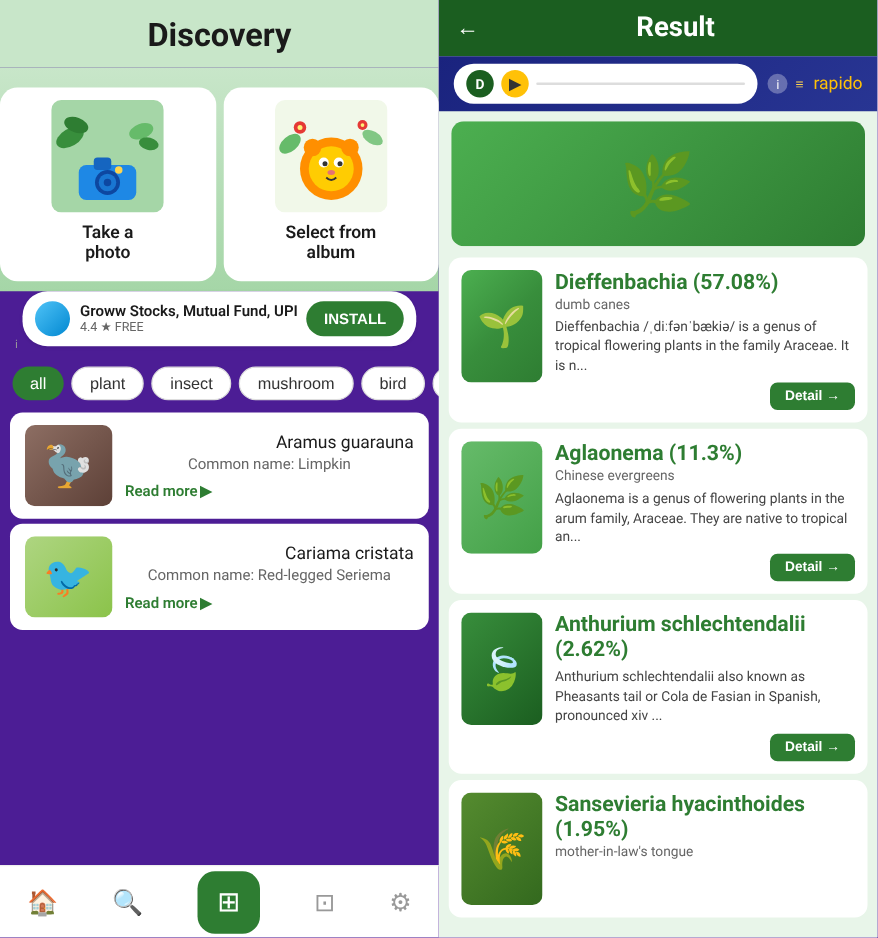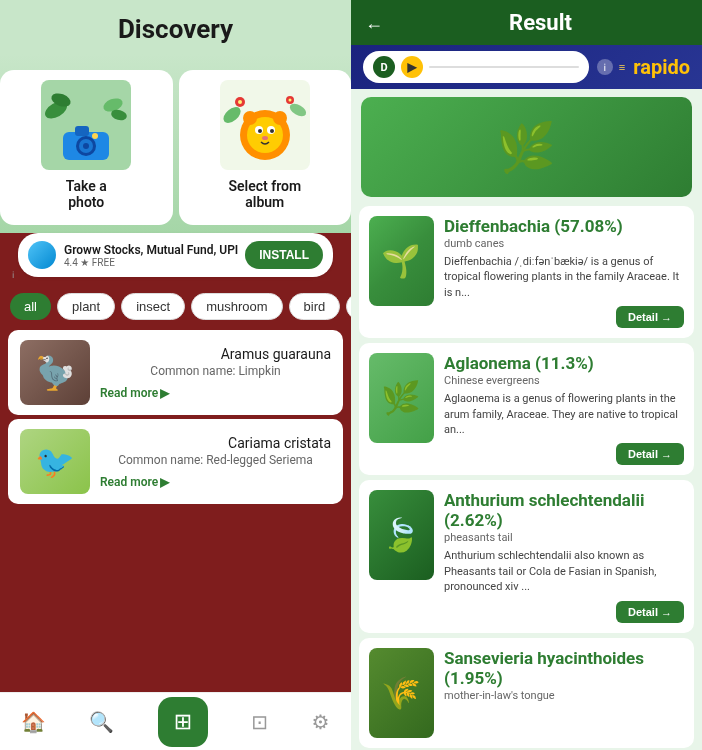--- a/index.html
+++ b/index.html
@@ -9,21 +9,21 @@
       height: 750px;
       display: flex;
       overflow: hidden;
       background: #fff;
     }
 
     
     .left-panel {
       width: 351px;
       height: 750px;
-      background: #7f1d1d;
+      background: #4c1d95;
       display: flex;
       flex-direction: column;
       overflow: hidden;
     }
 
     .left-header {
       background: #c8e6c9;
       padding: 14px 0 10px;
       text-align: center;
     }
@@ -305,22 +305,22 @@
       background: rgba(255,255,255,0.3);
       border-radius: 50%;
       display: flex;
       align-items: center;
       justify-content: center;
       color: white;
       font-size: 10px;
     }
     .rapido-text {
       color: #ffc107;
-      font-size: 20px;
-      font-weight: 700;
+      font-size: 14px;
+      font-weight: 400;
     }
 
     
     .result-main-img {
       width: calc(100% - 20px);
       height: 100px;
       margin: 8px 10px 4px;
       border-radius: 10px;
       background: linear-gradient(135deg, #558b2f, #33691e);
       overflow: hidden;
@@ -647,21 +647,20 @@
         <button class="detail-btn">Detail →</button>
       </div>
     </div>
 
     <div class="result-item">
       <div class="result-thumb">
         <div class="plant-img-3">🍃</div>
       </div>
       <div class="result-content">
         <div class="result-species-name">Anthurium schlechtendalii (2.62%)</div>
-        <div class="result-common-name">pheasants tail</div>
         <div class="result-desc">Anthurium schlechtendalii also known as Pheasants tail or Cola de Fasian in Spanish, pronounced xiv ...</div>
         <button class="detail-btn">Detail →</button>
       </div>
     </div>
 
     <div class="result-item">
       <div class="result-thumb">
         <div class="plant-img-4">🌾</div>
       </div>
       <div class="result-content">

